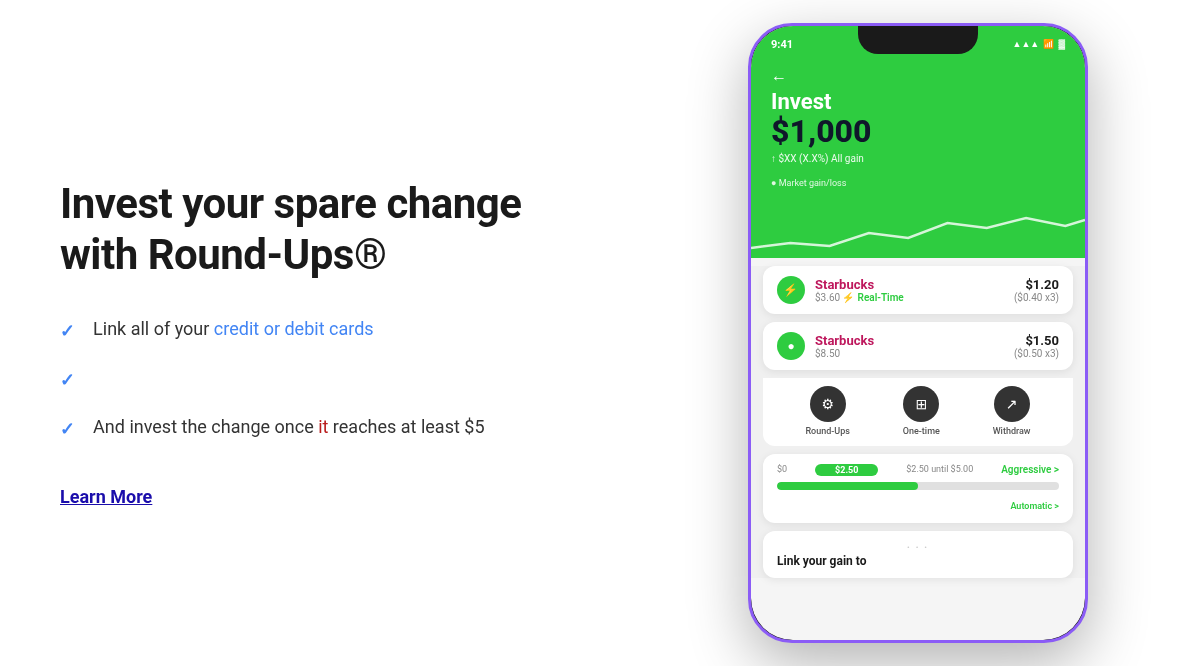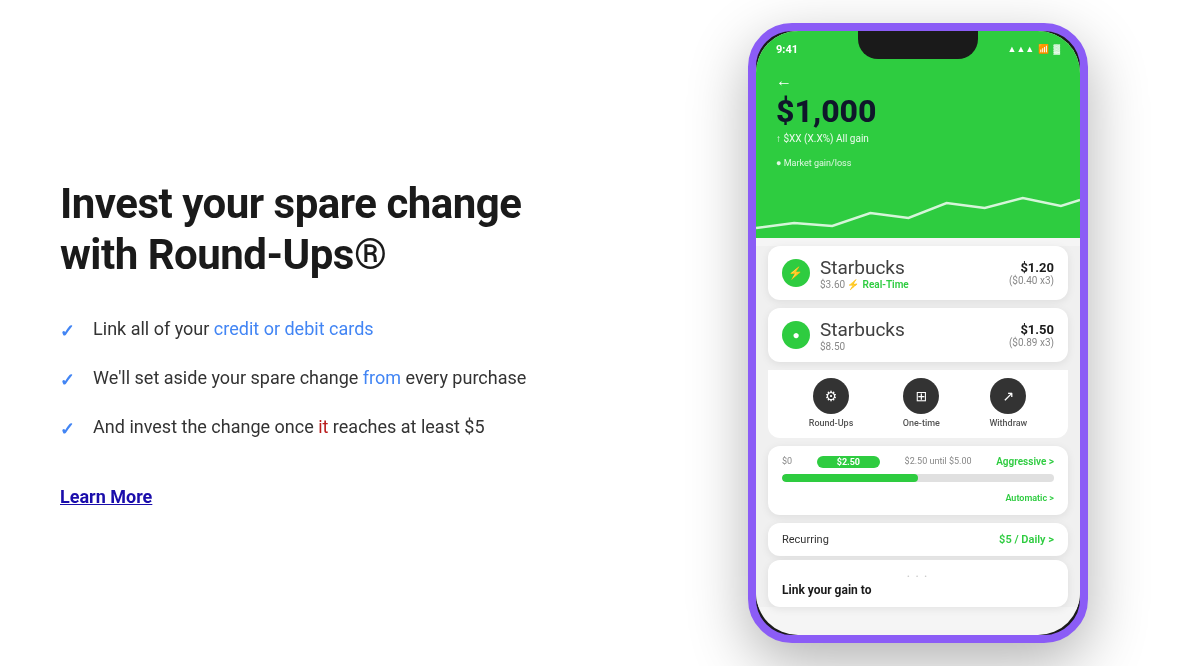--- a/index.html
+++ b/index.html
@@ -89,21 +89,21 @@
 
     
     .phone-mockup {
       width: 340px;
       height: 620px;
       background: #1a1a1a;
       border-radius: 44px;
       position: relative;
       box-shadow: 0 20px 60px rgba(0,0,0,0.3);
       overflow: hidden;
-      border: 8px solid #8b5cf6;
+      border: 3px solid #8b5cf6;
     }
 
     .phone-screen {
       position: absolute;
       top: 0;
       left: 0;
       right: 0;
       bottom: 0;
       background: #f5f5f5;
       border-radius: 42px;
@@ -234,23 +234,23 @@
       justify-content: center;
       font-size: 12px;
     }
 
     .tx-icon-green {
       background: #2ecc40;
       color: white;
     }
 
     .tx-name {
-      font-size: 19px;
-      font-weight: 400;
-      color: #404040;
+      font-size: 13px;
+      font-weight: 700;
+      color: #be185d;
     }
 
     .tx-amount-small {
       font-size: 10px;
       color: #888;
     }
 
     .tx-realtime {
       color: #2ecc40;
       font-weight: 600;
@@ -394,23 +394,20 @@
 
     <ul class="features-list">
       <li>
         <span class="check-icon">✓</span>
         <span class="feature-text">
           Link all of your <span class="highlight-blue">credit or debit cards</span>
         </span>
       </li>
       <li>
         <span class="check-icon">✓</span>
-        <span class="feature-text">
-          We'll set aside your spare change <span class="highlight-blue">from</span> every purchase
-        </span>
       </li>
       <li>
         <span class="check-icon">✓</span>
         <span class="feature-text">
           And invest the change once <span class="highlight-orange">it</span> reaches at least $5
         </span>
       </li>
     </ul>
 
     <a class="learn-more-link">Learn More</a>
@@ -426,20 +423,21 @@
           <span class="status-time">9:41</span>
           <div class="status-icons">
             <span>▲▲▲</span>
             <span>📶</span>
             <span>▓</span>
           </div>
         </div>
 
         <div class="app-header">
           <div class="back-arrow">←</div>
+          <div class="invest-label">Invest</div>
           <div class="invest-amount">$1,000</div>
           <div class="invest-change">↑ $XX (X.X%) All gain</div>
           <div class="invest-subtitle">● Market gain/loss</div>
         </div>
 
         <div class="chart-area">
           <svg class="chart-svg" viewBox="0 0 340 50" preserveAspectRatio="none">
             <polyline points="0,40 40,35 80,38 120,25 160,30 200,15 240,20 280,10 320,18 340,12" fill="none" stroke="rgba(255,255,255,0.8)" stroke-width="2.5"></polyline>
           </svg>
         </div>
@@ -466,21 +464,21 @@
             <div class="transaction-row">
               <div class="transaction-left">
                 <div class="tx-icon tx-icon-green">●</div>
                 <div>
                   <div class="tx-name">Starbucks</div>
                   <div class="tx-amount-small">$8.50</div>
                 </div>
               </div>
               <div class="tx-right">
                 <div class="tx-roundup">$1.50</div>
-                <div class="tx-multiplier">($0.89 x3)</div>
+                <div class="tx-multiplier">($0.50 x3)</div>
               </div>
             </div>
           </div>
 
           <div style="background:white; margin: 0 12px; border-radius: 0 0 12px 12px; padding: 8px 16px 10px; display:flex; justify-content: space-around;">
             <div class="action-btn">
               <div class="action-btn-circle">⚙</div>
               <span class="action-btn-label">Round-Ups</span>
             </div>
             <div class="action-btn">
@@ -501,24 +499,20 @@
               <span style="color:#2ecc40; font-size:10px; font-weight:600;">Aggressive &gt;</span>
             </div>
             <div class="progress-bar-track">
               <div class="progress-bar-fill"></div>
             </div>
             <div style="text-align:right; margin-top:4px;">
               <span style="color:#2ecc40; font-size:9px; font-weight:600;">Automatic &gt;</span>
             </div>
           </div>
 
-          <div class="recurring-area">
-            <span class="recurring-label">Recurring</span>
-            <span class="recurring-value">$5 / Daily &gt;</span>
-          </div>
 
           <div class="bottom-card">
             <div class="dots">• • •</div>
             <div class="bottom-card-text">Link your gain to</div>
           </div>
 
         </div>
       </div>
     </div>
   </div>

